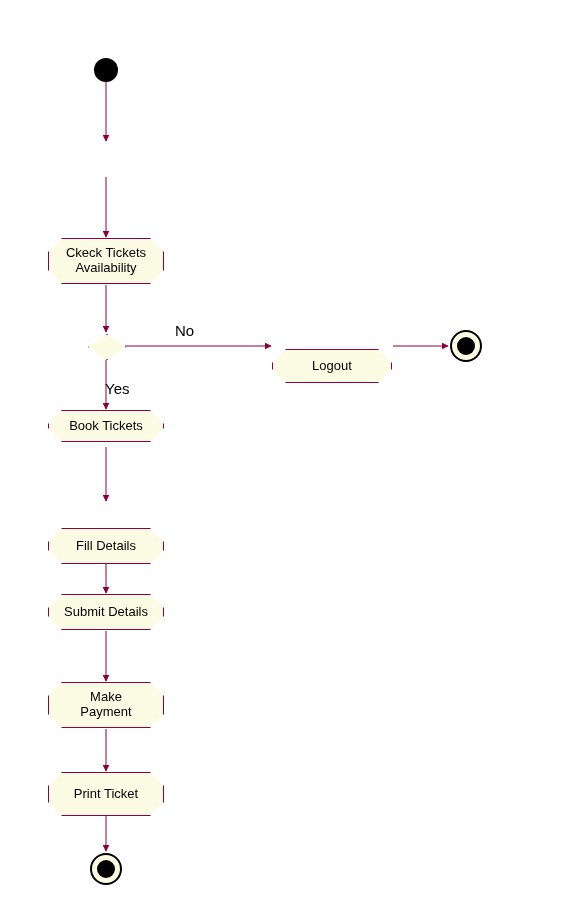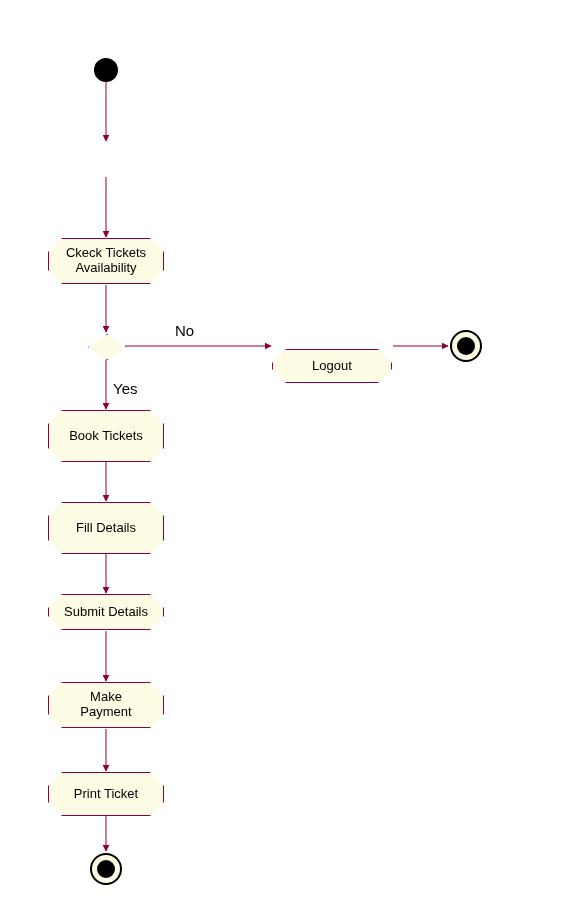--- a/index.html
+++ b/index.html
@@ -123,33 +123,33 @@
 
   <div class="activity oct" style="left:48px; top:238px; width:116px; height:46px;align-items:center;">
     <span style="white-space:pre-line;">Ckeck Tickets
 Availability</span>
   </div>
 
   <div class="decision" style="left:88px; top:334px;"></div>
 
   <div class="label" style="left:175px; top:322px;">No</div>
 
-  <div class="label" style="left:113px; top:380px;">Yes</div>
+  <div class="label" style="left:105px; top:380px;">Yes</div>
 
   <div class="activity oct" style="left:272px; top:329px; width:120px; height:34px;margin-top:20px;">
     <span>Logout</span>
   </div>
 
   <div class="final-node" style="left:450px; top:330px;"></div>
 
-  <div class="activity oct" style="left:48px; top:410px; width:116px; height:52px;">
+  <div class="activity oct" style="left:48px; top:410px; width:116px; height:32px;">
     <span>Book Tickets</span>
   </div>
 
-  <div class="activity oct" style="left:48px; top:502px; width:116px; height:52px;text-align:center;">
+  <div class="activity oct" style="left:48px; top:528px; width:116px; height:36px;text-align:center;">
     <span>Fill Details</span>
   </div>
 
   <div class="activity oct" style="left:48px; top:682px; width:116px; height:46px;">
     <span style="white-space:pre-line;">Make
 Payment</span>
   </div>
 
   <div class="activity oct" style="left:48px; top:594px; width:116px; height:36px;">
     <span>Submit Details</span>

